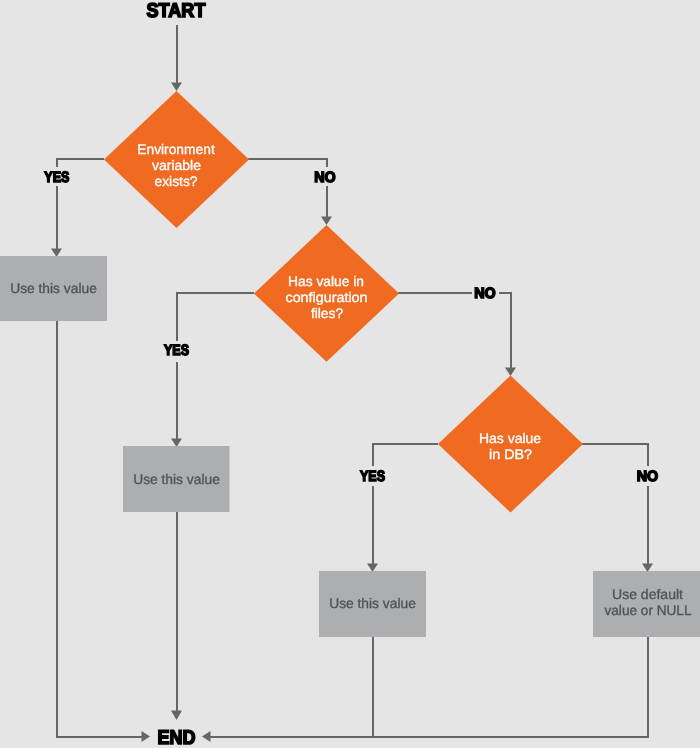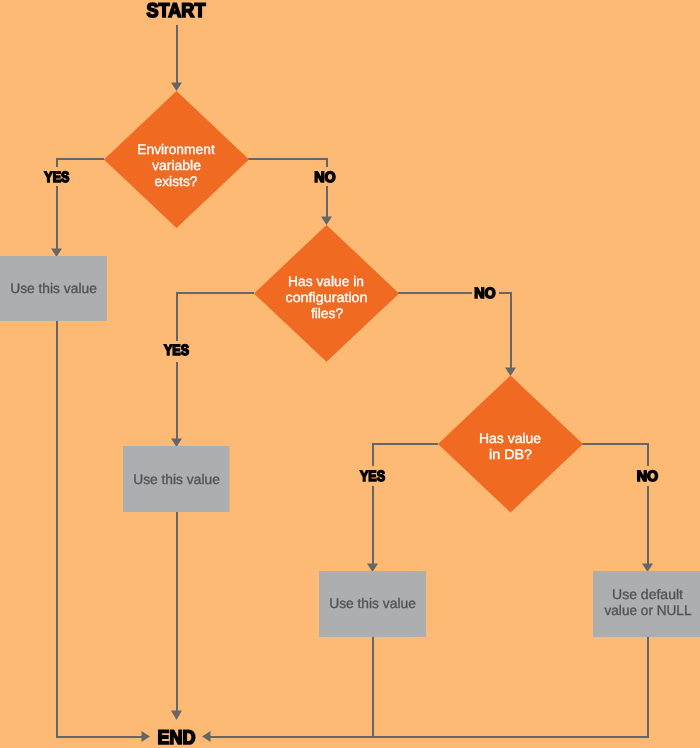--- a/index.html
+++ b/index.html
@@ -1,18 +1,18 @@
 <!DOCTYPE html>
 <html><head>
 <meta charset="utf-8">
 <style>
   html,body{margin:0;padding:0;}
   body{width:700px;height:748px;overflow:hidden;background:#47724F;
        font-family:"Liberation Sans",sans-serif;}
-  .stage{position:relative;width:700px;height:748px;background:#fdba74;}
+  .stage{position:relative;width:700px;height:748px;background:#e5e5e5;}
   svg.chart{position:absolute;top:0;left:0;display:block;}
   text{font-family:"Liberation Sans",sans-serif;-webkit-font-smoothing:antialiased;}
   svg{shape-rendering:auto;text-rendering:geometricPrecision;}
   .terminal{font-weight:bold;font-size:20px;fill:#000000;stroke:#000000;stroke-width:1.7;paint-order:stroke;}
   .branch{font-weight:bold;font-size:15px;fill:#000000;stroke:#000000;stroke-width:1.55;paint-order:stroke;}
   .dtext{fill:#ffffff;font-size:13.8px;stroke:#ffffff;stroke-width:0.35;paint-order:stroke;}
   .btext{fill:#505153;font-size:13.8px;stroke:#505153;stroke-width:0.3;paint-order:stroke;}
 </style>
 </head>
 <body>

